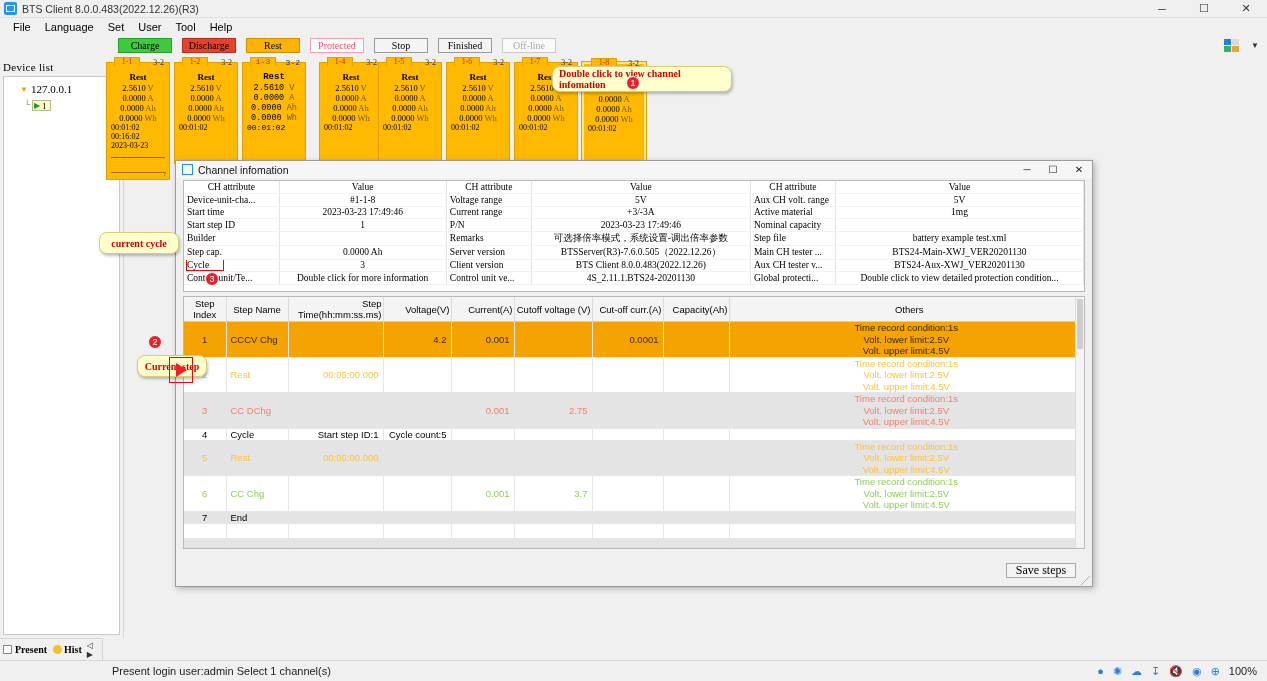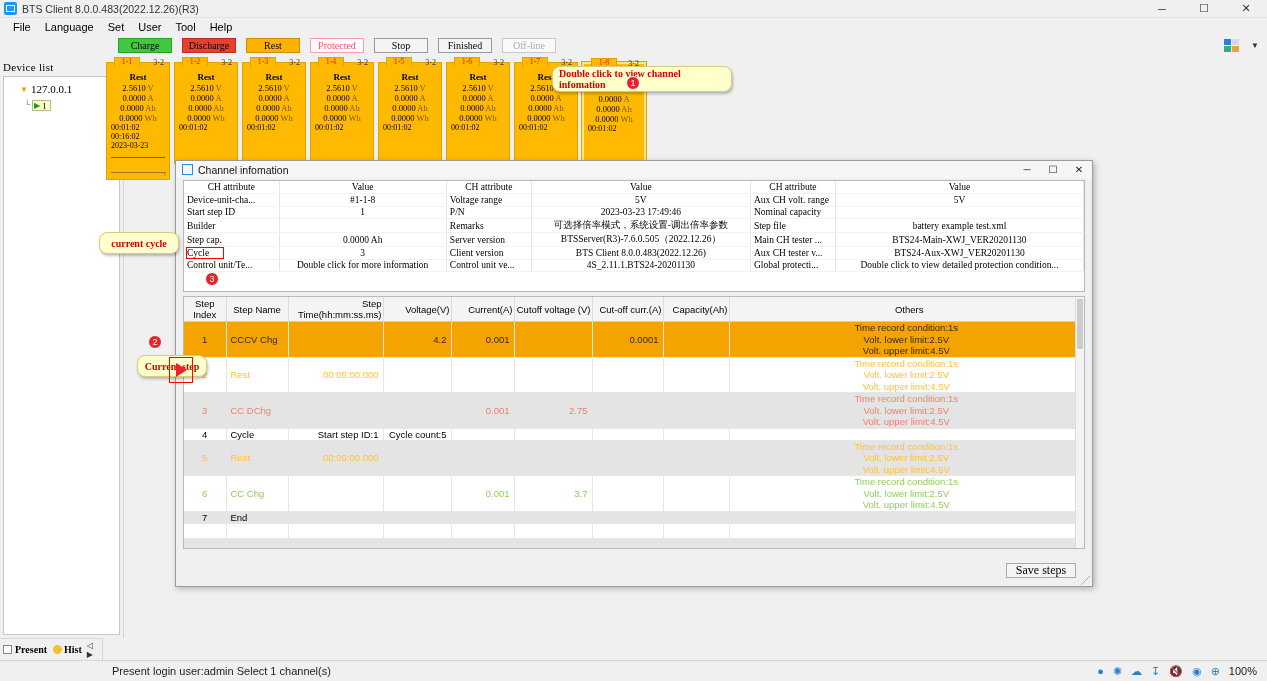--- a/index.html
+++ b/index.html
@@ -279,31 +279,31 @@
       <div class="chan" style="left: 70px;">
         <div class="tab">1-2</div>
         <div class="rng">3-2</div>
         <div class="st">Rest</div>
         <div class="val">2.5610 <u>V</u></div>
         <div class="val">0.0000 <u>A</u></div>
         <div class="val">0.0000 <u>Ah</u></div>
         <div class="val">0.0000 <u>Wh</u></div>
         <div class="tm">00:01:02</div>
       </div>
-      <div class="chan" style="left: 138px;">
+      <div class="chan" style="left: 138px; font-family: Liberation Mono, monospace;">
         <div class="tab">1-3</div>
         <div class="rng">3-2</div>
         <div class="st">Rest</div>
         <div class="val">2.5610 <u>V</u></div>
         <div class="val">0.0000 <u>A</u></div>
         <div class="val">0.0000 <u>Ah</u></div>
         <div class="val">0.0000 <u>Wh</u></div>
         <div class="tm">00:01:02</div>
       </div>
-      <div class="chan" style="left: 206px;">
+      <div class="chan" style="left: 215px;">
         <div class="tab">1-4</div>
         <div class="rng">3-2</div>
         <div class="st">Rest</div>
         <div class="val">2.5610 <u>V</u></div>
         <div class="val">0.0000 <u>A</u></div>
         <div class="val">0.0000 <u>Ah</u></div>
         <div class="val">0.0000 <u>Wh</u></div>
         <div class="tm">00:01:02</div>
       </div>
       <div class="chan" style="left: 274px;">
@@ -374,20 +374,28 @@
               <td class="k3">CH attribute</td>
               <td class="v">Value</td>
             </tr>
             <tr>
               <td class="k">Device-unit-cha...</td>
               <td class="v">#1-1-8</td>
               <td class="k3">Voltage range</td>
               <td class="v">5V</td>
               <td class="k3">Aux CH volt. range</td>
               <td class="v">5V</td>
+            </tr>
+            <tr>
+              <td class="k">Start time</td>
+              <td class="v">2023-03-23 17:49:46</td>
+              <td class="k3">Current range</td>
+              <td class="v">+3/-3A</td>
+              <td class="k3">Active material</td>
+              <td class="v">1mg</td>
             </tr>
             <tr>
               <td class="k">Start step ID</td>
               <td class="v">1</td>
               <td class="k3">P/N</td>
               <td class="v">2023-03-23 17:49:46</td>
               <td class="k3">Nominal capacity</td>
               <td class="v"></td>
             </tr>
             <tr>

